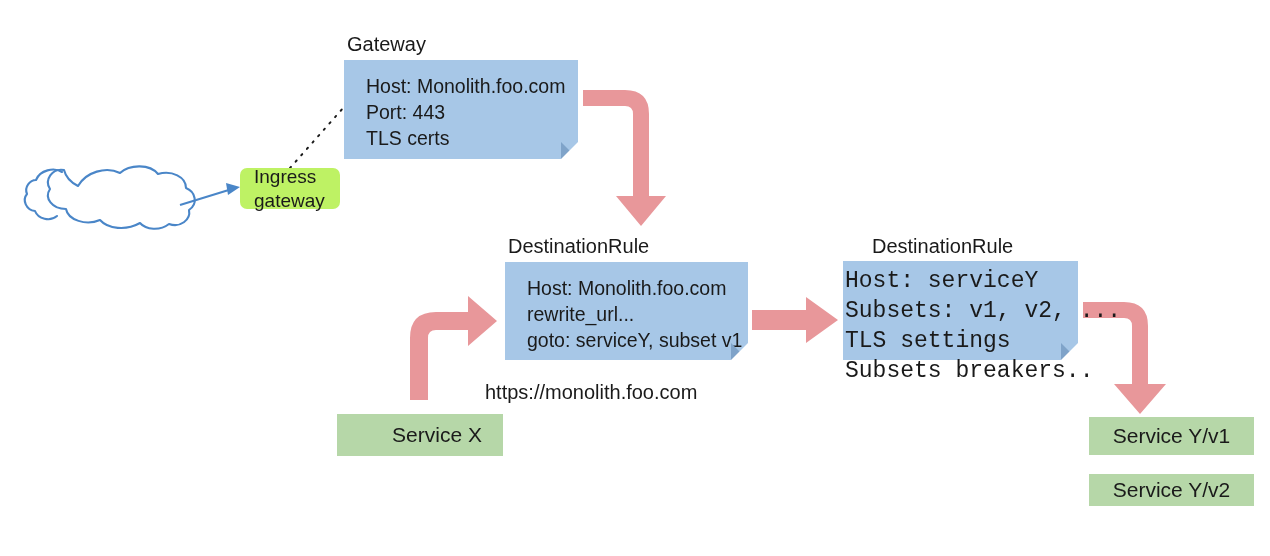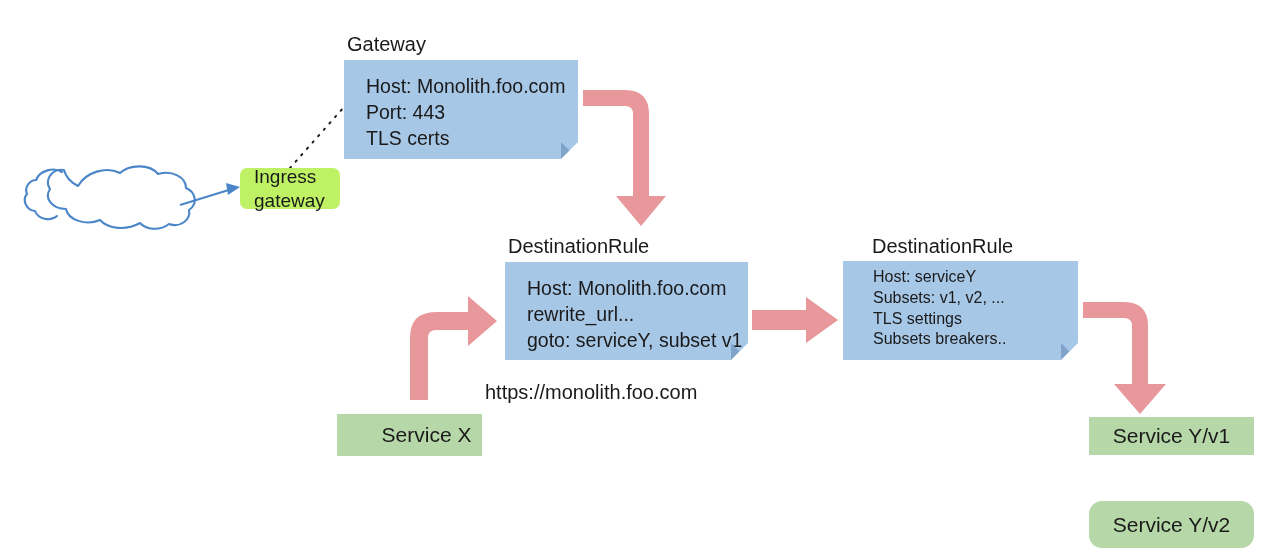--- a/index.html
+++ b/index.html
@@ -211,37 +211,37 @@
       <div>Host: Monolith.foo.com</div>
       <div>rewrite_url...</div>
       <div>goto: serviceY, subset v1</div>
     </div>
     <div class="dogear-shade"></div>
     <div class="dogear"></div>
   </div>
 
   <div class="note-title" style="left:872px; top:236px;">DestinationRule</div>
   <div class="note-box" style="left:843px; top:261px; width:235px; height:99px;">
-    <div class="note-body" style="left:30px; top:6px; font-size:16px; line-height:1.3;">
+    <div class="note-body" style="left:2px; top:6px; font-size:23px; line-height:1.3;font-family:Liberation Mono, monospace;">
       <div>Host: serviceY</div>
       <div>Subsets: v1, v2, ...</div>
       <div>TLS settings</div>
       <div>Subsets breakers..</div>
     </div>
     <div class="dogear-shade"></div>
     <div class="dogear"></div>
   </div>
 
   <div class="url-label" style="left:438px; top:381px;">https://monolith.foo.com</div>
 
-  <div class="green-box" style="left:337px; top:414px; width:145px; height:42px;padding-left:34px;">
+  <div class="green-box" style="left:337px; top:414px; width:166px; height:42px;padding-left:34px;">
     <span class="green-label">Service X</span>
   </div>
 
   <div class="green-box" style="left:1089px; top:417px; width:165px; height:38px;">
     <span class="green-label">Service Y/v1</span>
   </div>
 
-  <div class="green-box" style="left:1089px; top:501px; width:165px; height:47px;border-radius:13px;">
+  <div class="green-box" style="left:1089px; top:474px; width:165px; height:32px;">
     <span class="green-label">Service Y/v2</span>
   </div>
 
 </div>
 
 </body></html>

